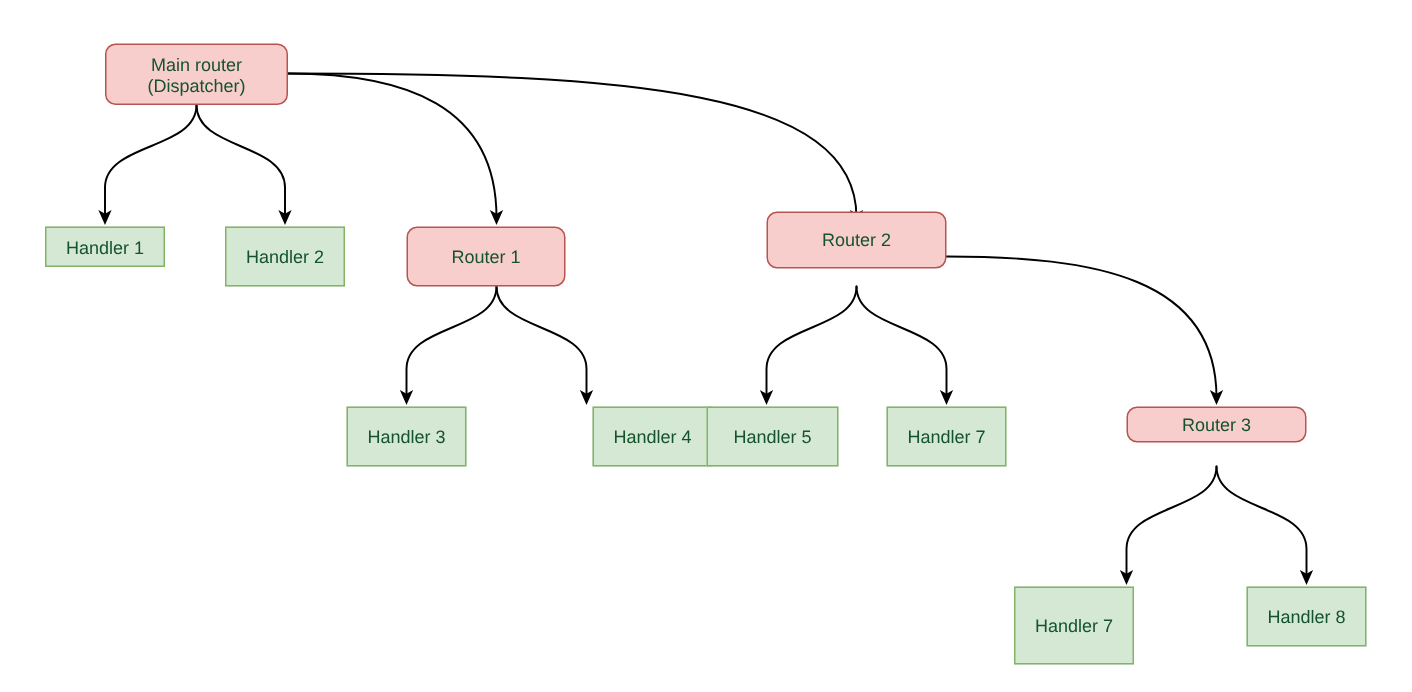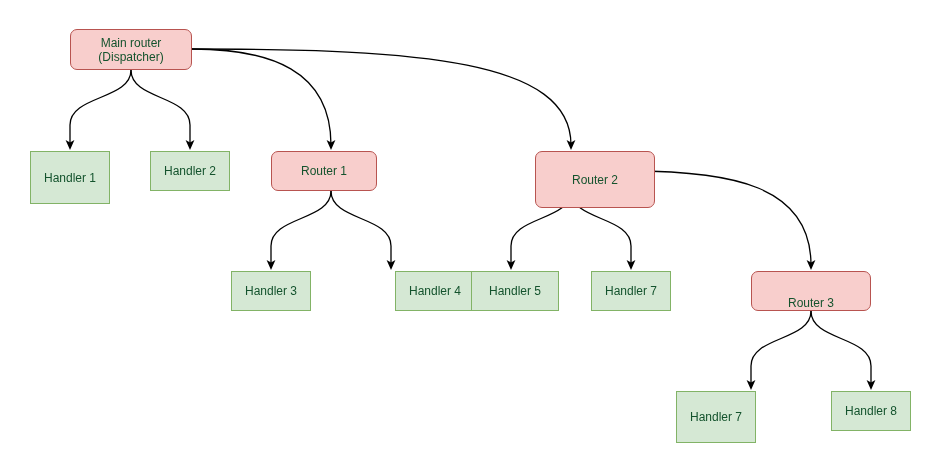--- a/index.html
+++ b/index.html
@@ -71,26 +71,26 @@
         <path d="M 571,191 C 571,221 631,216 631,246 C 631,262 631,255 631,265" fill="none" stroke="#000000" stroke-width="1.3" stroke-linecap="round" marker-end="url(#arrowhead)"></path>
         <path d="M 631,171 C 730,171 811,185 811,265" fill="none" stroke="#000000" stroke-width="1.3" stroke-linecap="round" marker-end="url(#arrowhead)"></path>
         <path d="M 811,311 C 811,341 751,336 751,366 C 751,382 751,375 751,385" fill="none" stroke="#000000" stroke-width="1.3" stroke-linecap="round" marker-end="url(#arrowhead)"></path>
         <path d="M 811,311 C 811,341 871,336 871,366 C 871,382 871,375 871,385" fill="none" stroke="#000000" stroke-width="1.3" stroke-linecap="round" marker-end="url(#arrowhead)"></path>
       </g>
   </svg>
 
   <div id="nodes-layer">
       <div class="node router" style="left: 70px; top: 29px; width: 122px; height: 41px;"><span>Main router
 (Dispatcher)</span></div>
-      <div class="node handler" style="left: 30px; top: 151px; width: 80px; height: 53px;"><span>Handler 1</span></div>
+      <div class="node handler" style="left: 30px; top: 151px; width: 80px; height: 27px;"><span>Handler 1</span></div>
       <div class="node handler" style="left: 150px; top: 151px; width: 80px; height: 40px;"><span>Handler 2</span></div>
       <div class="node router" style="left: 271px; top: 151px; width: 106px; height: 40px;"><span>Router 1</span></div>
-      <div class="node router" style="left: 511px; top: 151px; width: 120px; height: 57px; margin-left: 24px;"><span>Router 2</span></div>
+      <div class="node router" style="left: 511px; top: 141px; width: 120px; height: 38px;"><span>Router 2</span></div>
       <div class="node handler" style="left: 231px; top: 271px; width: 80px; height: 40px;"><span>Handler 3</span></div>
       <div class="node handler" style="left: 351px; top: 271px; width: 80px; height: 40px; margin-left: 44px;"><span>Handler 4</span></div>
       <div class="node handler" style="left: 471px; top: 271px; width: 88px; height: 40px;"><span>Handler 5</span></div>
       <div class="node handler" style="left: 591px; top: 271px; width: 80px; height: 40px;"><span>Handler 7</span></div>
-      <div class="node router" style="left: 751px; top: 271px; width: 120px; height: 40px; align-items: flex-end;"><span>Router 3</span></div>
+      <div class="node router" style="left: 751px; top: 271px; width: 120px; height: 24px;"><span>Router 3</span></div>
       <div class="node handler" style="left: 676px; top: 391px; width: 80px; height: 52px;"><span>Handler 7</span></div>
       <div class="node handler" style="left: 831px; top: 391px; width: 80px; height: 40px;"><span>Handler 8</span></div>
     </div>
 
 </div>
 
 </body></html>

